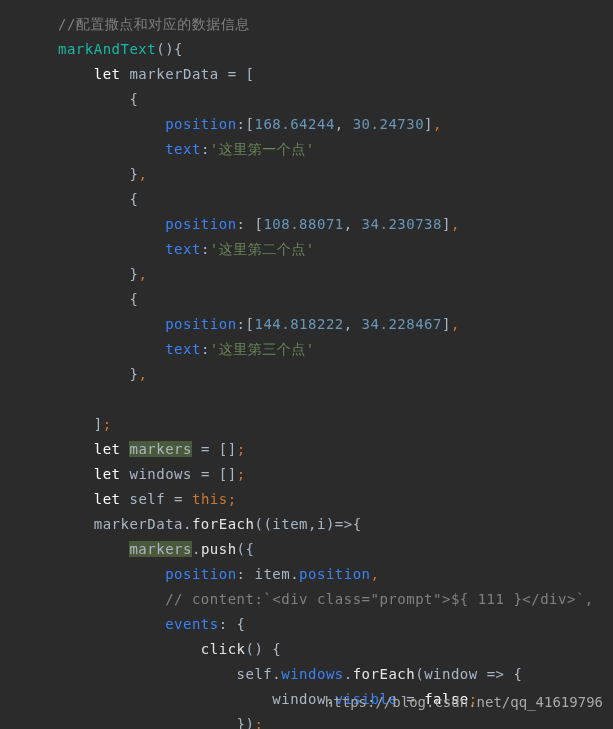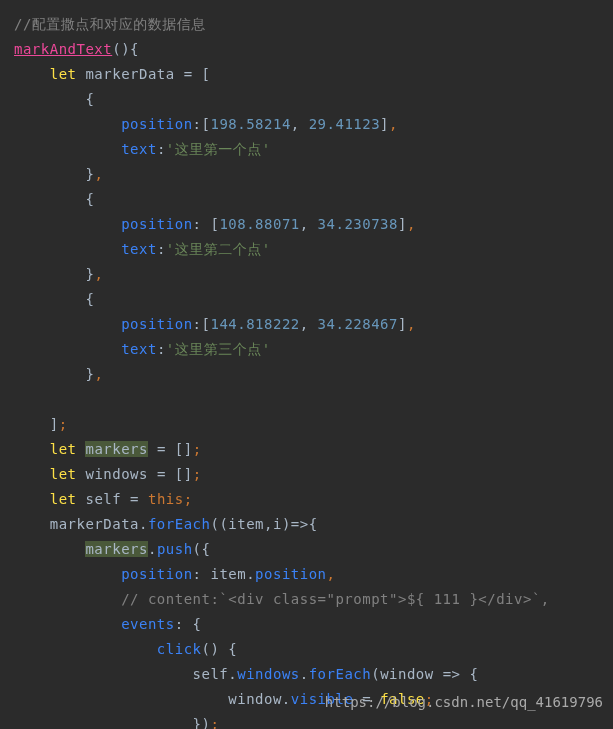--- a/index.html
+++ b/index.html
@@ -16,48 +16,49 @@
       width: 613px;
       height: 729px;
       overflow: hidden;
       position: relative;
       padding: 12px 0;
       letter-spacing: 0.5px;
     }
     .line {
       white-space: pre;
       padding-left: 14px;
+      margin-left: 44px;
     }
     .comment { color: #808080; }
-    .method-decl { color: #ec4899; text-decoration: underline; }
-    .keyword { color: #fde047; }
+    .method-decl { color: #14b8a6; }
+    .keyword { color: #ffffff; }
     .property { color: #3b82f6; }
     .number { color: #6897bb; }
     .string { color: #6a8759; text-align: center; }
     .this-kw { color: #cc7832; }
-    .method-call { color: #3b82f6; }
+    .method-call { color: #e5e5e5; }
     .orange-punct { color: #cc7832; }
     .highlight { background: #4a593a; }
     .watermark {
       position: absolute;
       bottom: 14px;
       right: 10px;
       color: #aaa;
       font-size: 14px;
       letter-spacing: 0;
     }
   </style>
 </head>
 <body>
 
 <div class="line"><span class="comment">//配置撒点和对应的数据信息</span></div>
 <div class="line"><span class="method-decl">markAndText</span><span>(){</span></div>
 <div class="line">    <span class="keyword">let</span><span> markerData = [</span></div>
 <div class="line">        <span>{</span></div>
-<div class="line">            <span class="property">position</span>:[<span class="number">198.58214</span>, <span class="number">29.41123</span>]<span class="orange-punct">,</span></div>
+<div class="line">            <span class="property">position</span>:[<span class="number">168.64244</span>, <span class="number">30.24730</span>]<span class="orange-punct">,</span></div>
 <div class="line">            <span class="property">text</span>:<span class="string">'这里第一个点'</span></div>
 <div class="line">        <span>}</span><span class="orange-punct">,</span></div>
 <div class="line">        <span>{</span></div>
 <div class="line">            <span class="property">position</span>: [<span class="number">108.88071</span>, <span class="number">34.230738</span>]<span class="orange-punct">,</span></div>
 <div class="line">            <span class="property">text</span>:<span class="string">'这里第二个点'</span></div>
 <div class="line">        <span>}</span><span class="orange-punct">,</span></div>
 <div class="line">        <span>{</span></div>
 <div class="line">            <span class="property">position</span>:[<span class="number">144.818222</span>, <span class="number">34.228467</span>]<span class="orange-punct">,</span></div>
 <div class="line">            <span class="property">text</span>:<span class="string">'这里第三个点'</span></div>
 <div class="line">        <span>}</span><span class="orange-punct">,</span></div>

